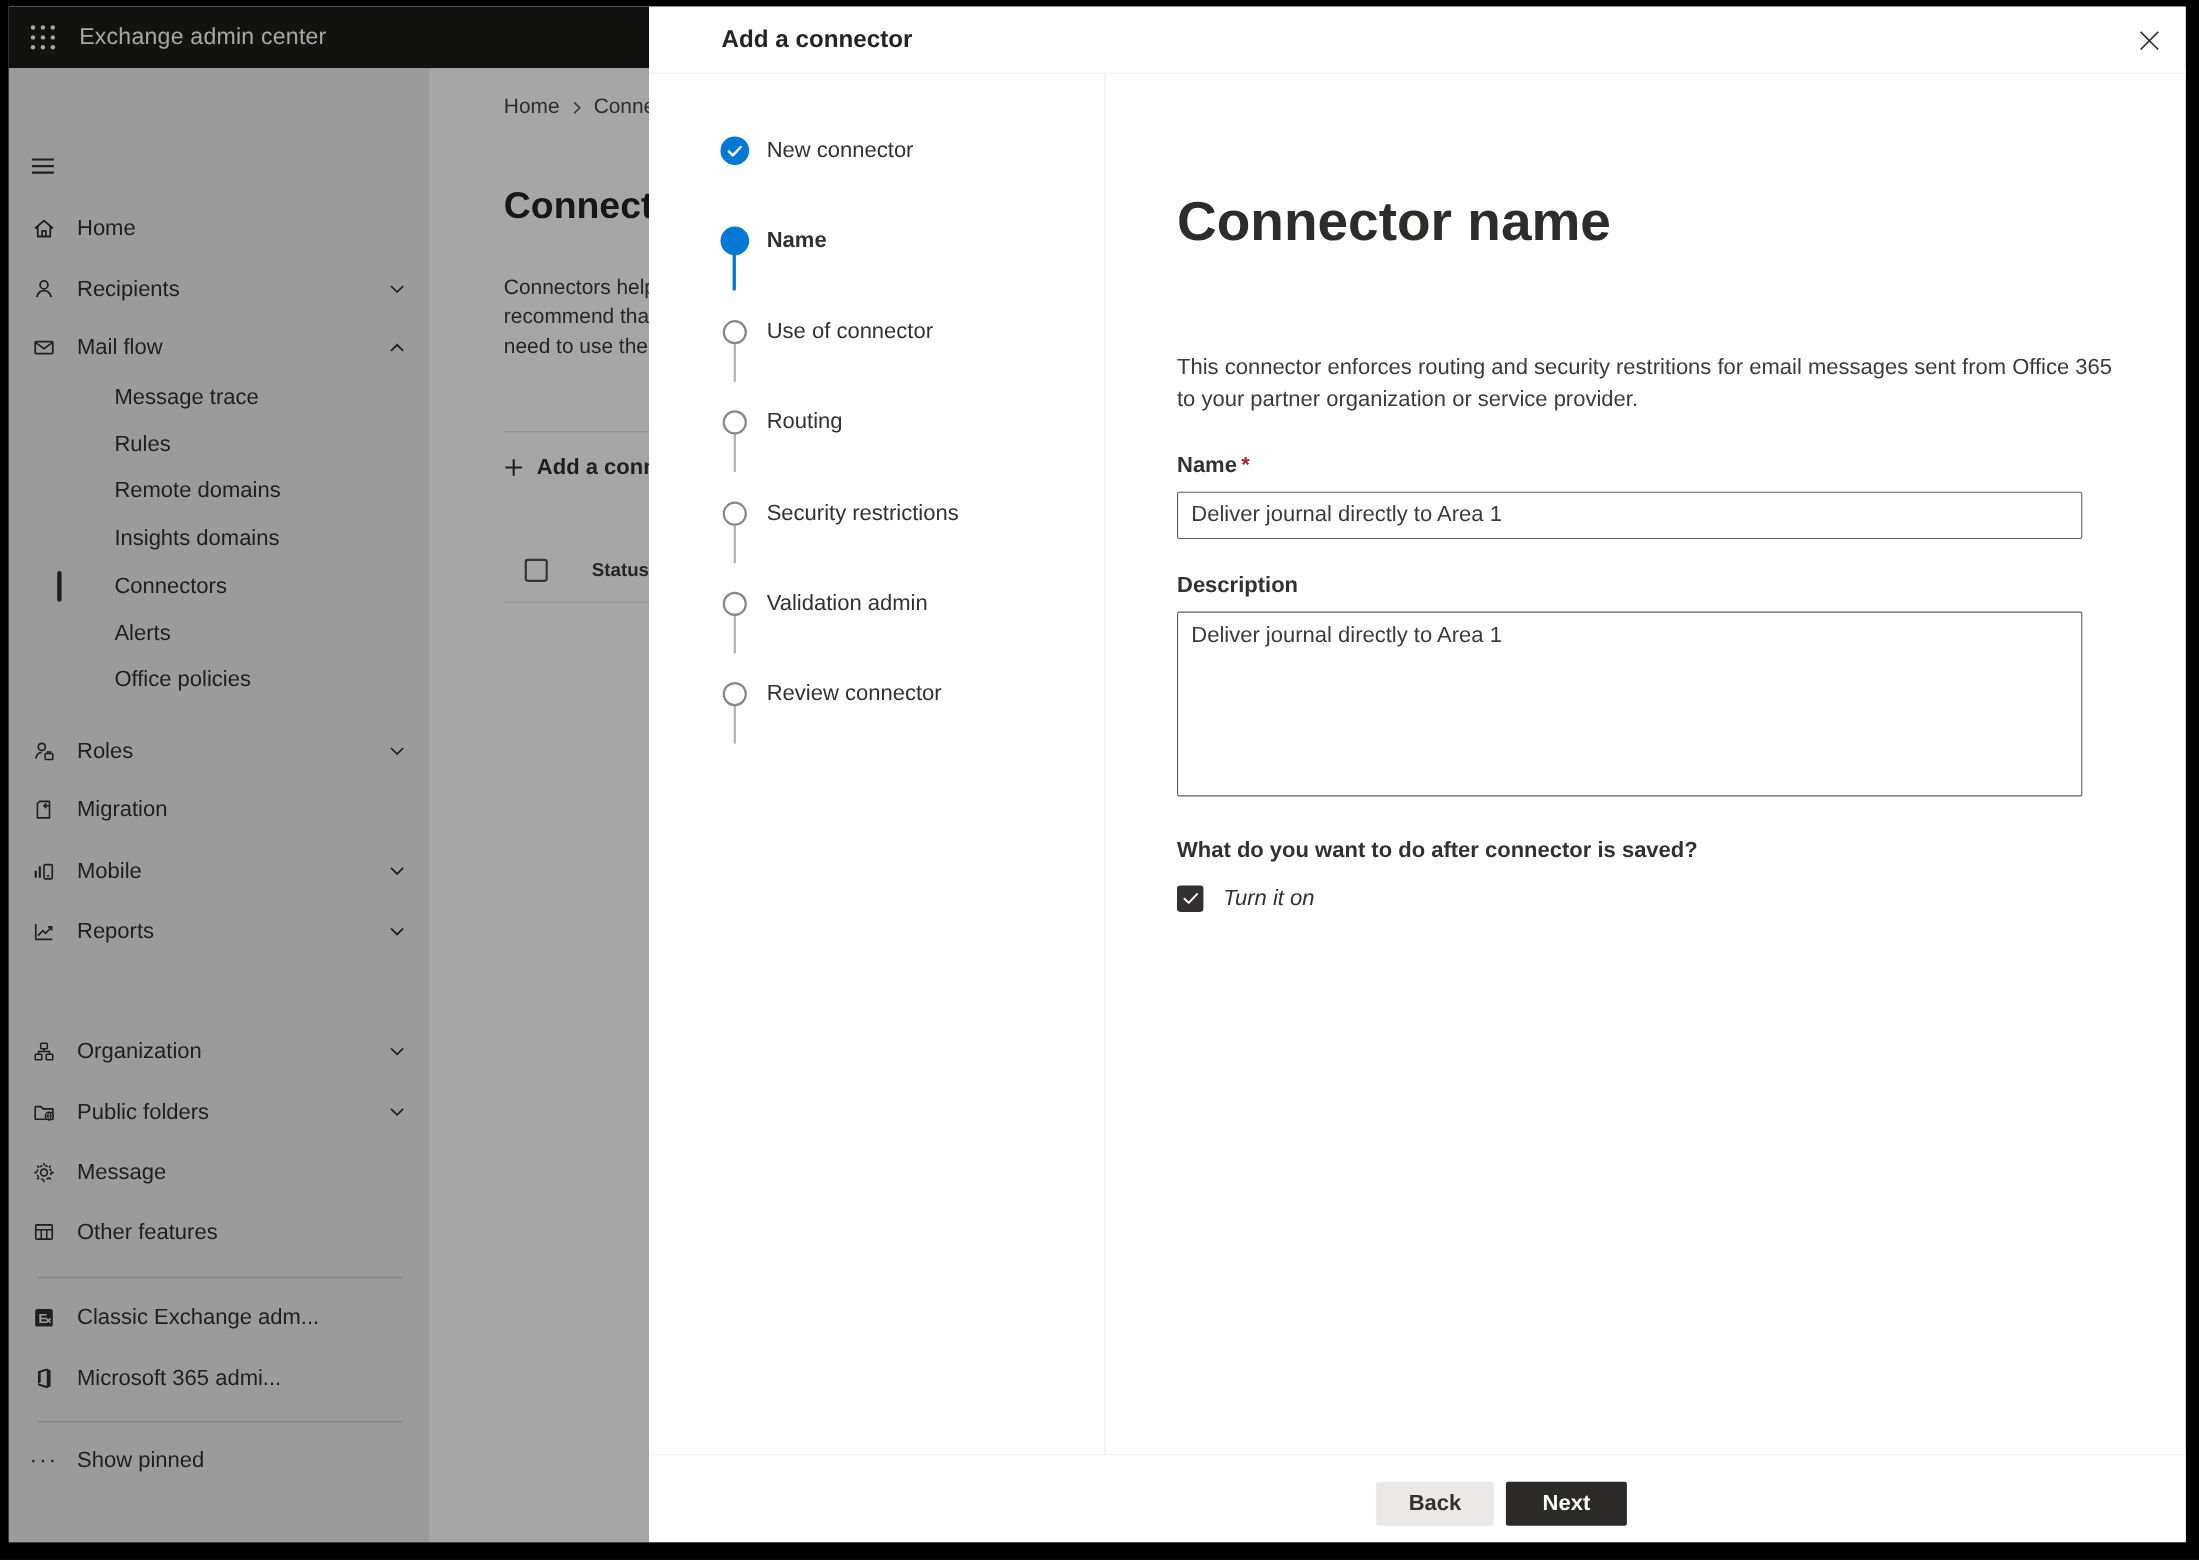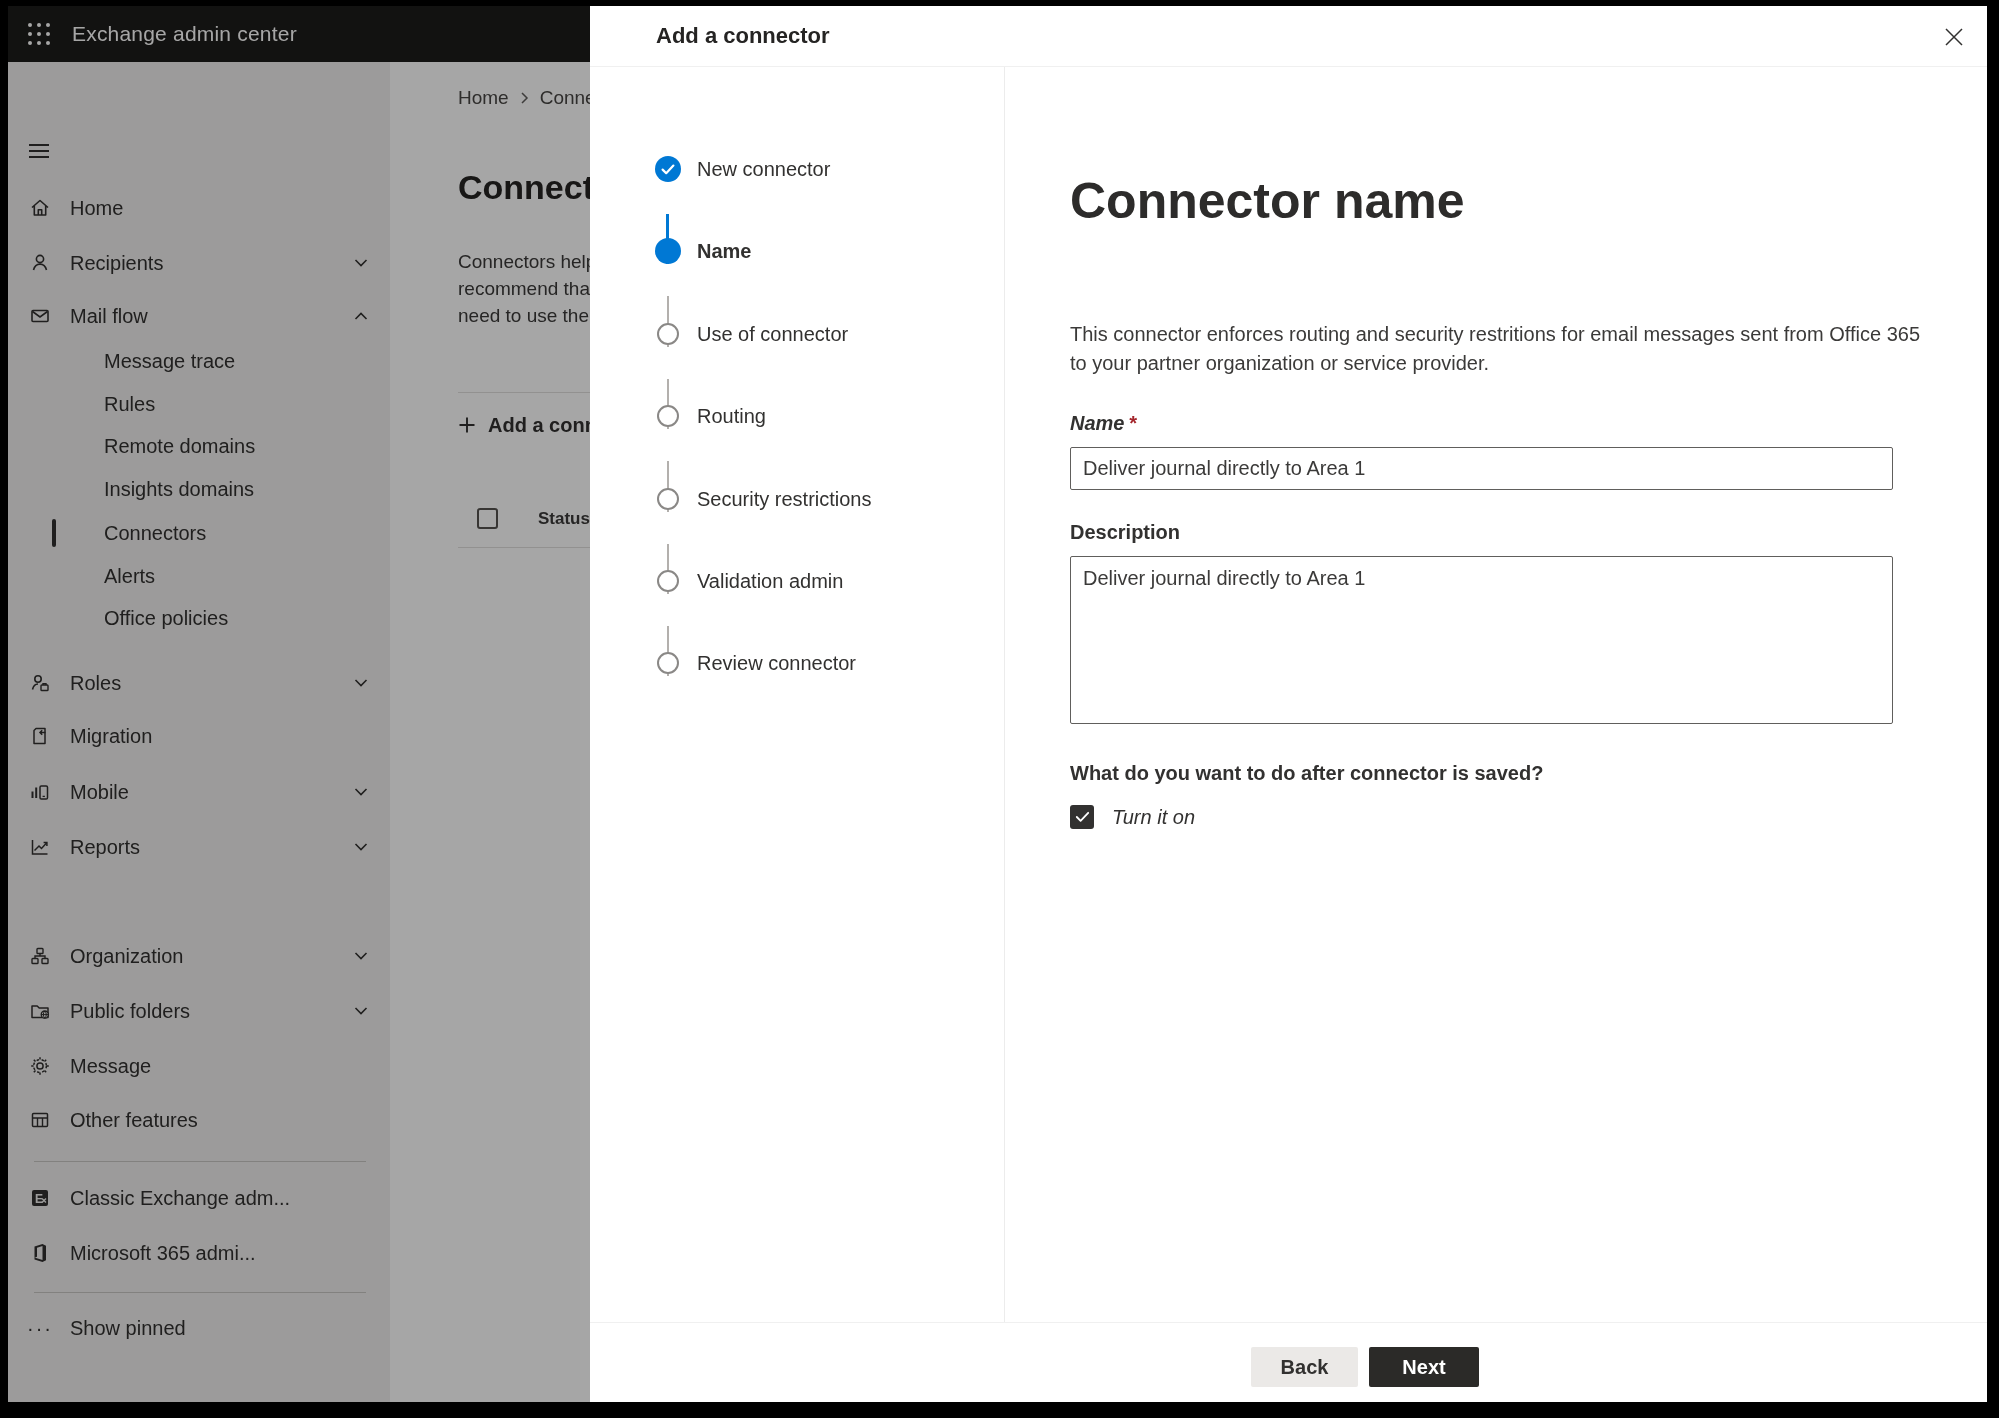--- a/index.html
+++ b/index.html
@@ -39,34 +39,34 @@
   .overlay { position:absolute; inset:0; background:rgba(0,0,0,0.35); z-index:5; }
 
   
   .dialog { position:absolute; left:582px; top:0; width:1397px; height:1396px; background:#fff; z-index:10; }
   .dlg-header { position:absolute; left:0; top:0; right:0; height:61px; border-bottom:1px solid #f0f0f0; background:#fff; }
   .dlg-title { position:absolute; left:66px; top:0; height:60px; line-height:60px; font-size:22px; font-weight:700; color:#252423; }
   .dlg-close { position:absolute; right:20px; top:18px; width:26px; height:26px; display:flex; align-items:center; justify-content:center; cursor:pointer; }
 
   
   .steps { position:absolute; left:0; top:61px; width:415px; bottom:80px; border-right:1px solid #ececec; }
-  .step { position:absolute; left:0; right:0; height:32px; cursor:pointer;margin-top:32px; }
+  .step { position:absolute; left:0; right:0; height:32px; cursor:pointer; }
   .step-label { position:absolute; left:107px; top:50%; transform:translateY(-50%); font-size:20px; color:#323130; white-space:nowrap; }
   .step.current .step-label { font-weight:700; }
   .dot-done, .dot-current { position:absolute; left:65px; top:50%; transform:translateY(-50%); width:26px; height:26px; border-radius:50%; background:#0078d4; display:flex; align-items:center; justify-content:center; }
   .dot-open { position:absolute; left:67px; top:50%; transform:translateY(-50%); width:22px; height:22px; border-radius:50%; border:2px solid #8a8886; background:#fff; }
   .step-line { position:absolute; width:2px; left:77px; background:#b3b0ad; }
   .step-line.blue { width:3px; left:76px; background:#0078d4; }
 
   
   .content-h1 { position:absolute; left:480px; top:166px; font-size:50px; font-weight:700; color:#2d2c2b; white-space:nowrap; }
   .content-desc { position:absolute; left:480px; top:314px; font-size:20px; line-height:29px; color:#3b3a39; }
   .fld-label { position:absolute; left:480px; font-size:20px; font-weight:700; color:#323130; }
   .fld-label .req { color:#a4262c; font-weight:700; margin-left:4px; }
-  .name-label { top:406px;font-style:italic; }
+  .name-label { top:406px; }
   .name-input { position:absolute; left:480px; top:441px; width:823px; height:43px; border:1px solid #605e5c; border-radius:2px; font-family:"Liberation Sans",sans-serif; font-size:20px; color:#3b3a39; padding:0 12px; background:#fff; outline:none; }
   .desc-label { top:515px; }
   .desc-area { position:absolute; left:480px; top:550px; width:823px; height:168px; border:1px solid #605e5c; border-radius:2px; font-family:"Liberation Sans",sans-serif; font-size:20px; color:#3b3a39; padding:10px 12px; background:#fff; resize:none; outline:none; }
   .question { position:absolute; left:480px; top:756px; font-size:20px; font-weight:700; color:#323130; }
   .cb { position:absolute; left:480px; top:799px; width:24px; height:24px; background:#323130; border-radius:3px; display:flex; align-items:center; justify-content:center; cursor:pointer; }
   .cb-label { position:absolute; left:522px; top:799px; height:24px; line-height:24px; font-size:20px; color:#323130;font-style:italic; }
 
   
   .dlg-footer { position:absolute; left:0; right:0; bottom:0; height:80px; background:#fff; border-top:1px solid #f0f0f0; }
   .btn { position:absolute; top:24px; height:40px; border:none; border-radius:2px; font-family:"Liberation Sans",sans-serif; font-size:20px; font-weight:600; cursor:pointer; }

